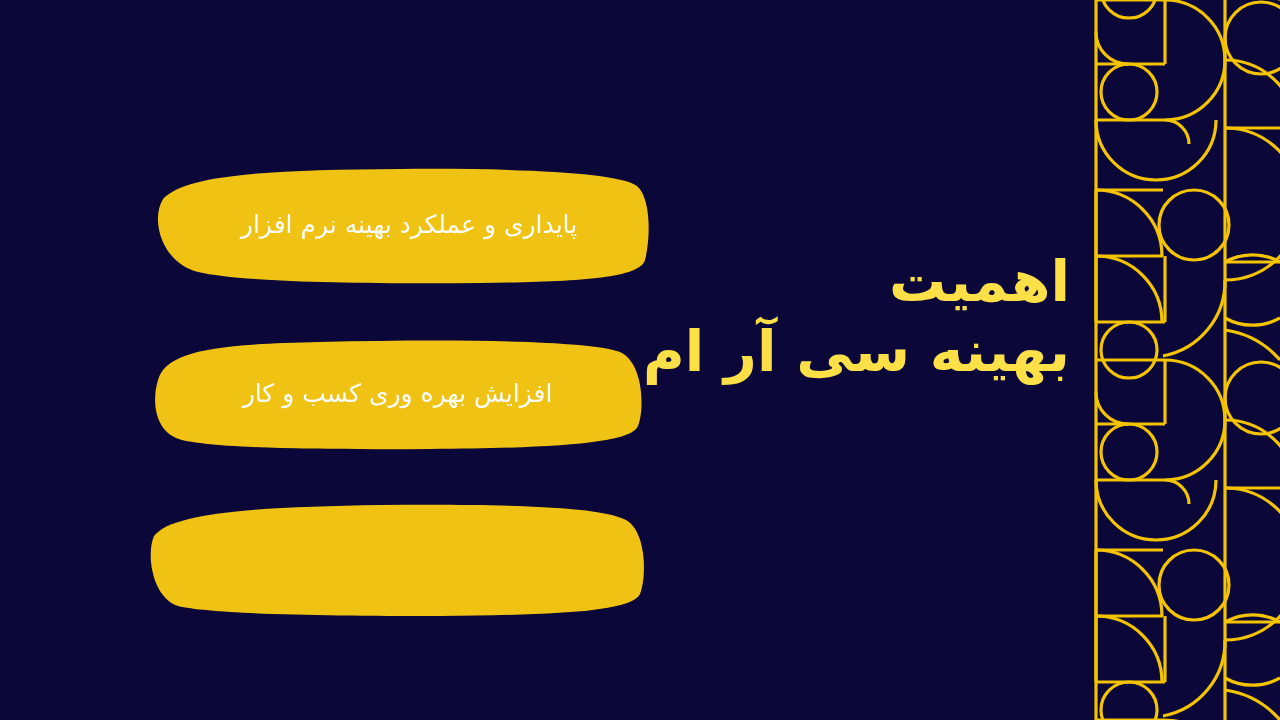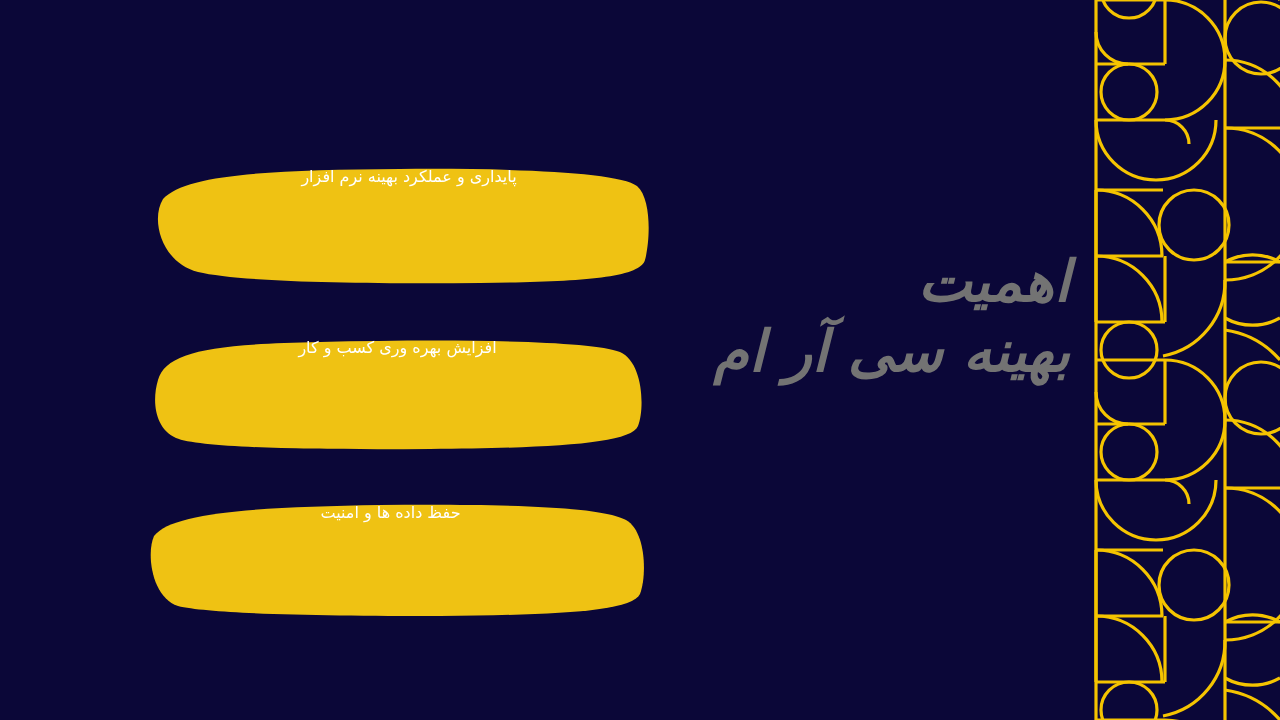--- a/index.html
+++ b/index.html
@@ -33,41 +33,40 @@
     display: block;
   }
 
   
   .headline {
     position: absolute;
     top: 246px;
     right: 210px;
     width: 430px;
     direction: rtl;
-    color: #737373;
+    color: #fde047;
     font-weight: bold;
     font-size: 57px;
     line-height: 70px;
     letter-spacing: -0.5px;
-    font-style: italic;
   }
   .headline .hl-line {
     display: block;
     white-space: nowrap;
   }
 
   
   .blob {
     position: absolute;
     display: flex;
-    align-items: flex-start;
+    align-items: center;
     justify-content: center;
     direction: rtl;
     color: #ffffff;
-    font-size: 16px;
+    font-size: 25px;
     font-weight: normal;
     line-height: 1.4;
     text-align: center;
   }
   .blob .blob-bg {
     position: absolute;
     inset: 0;
     z-index: 0;
   }
   .blob .blob-bg svg { display: block; width: 100%; height: 100%; }
@@ -171,16 +170,15 @@
   </div>
 
   <div class="blob" id="blob-3">
     <span class="blob-bg">
       <svg viewBox="0 0 497 112" preserveAspectRatio="none">
         <path d="M4 32 C22 8 110 3 230 1 C350 0 450 2 476 16
                  C496 27 497 72 490 90 C482 108 400 111 290 112
                  C170 112 60 110 28 102 C2 94 -4 50 4 32 Z" fill="#efc213"></path>
       </svg>
     </span>
-    <span class="blob-label">حفظ داده ها و امنیت</span>
   </div>
 
 </div>
 
 </body></html>

